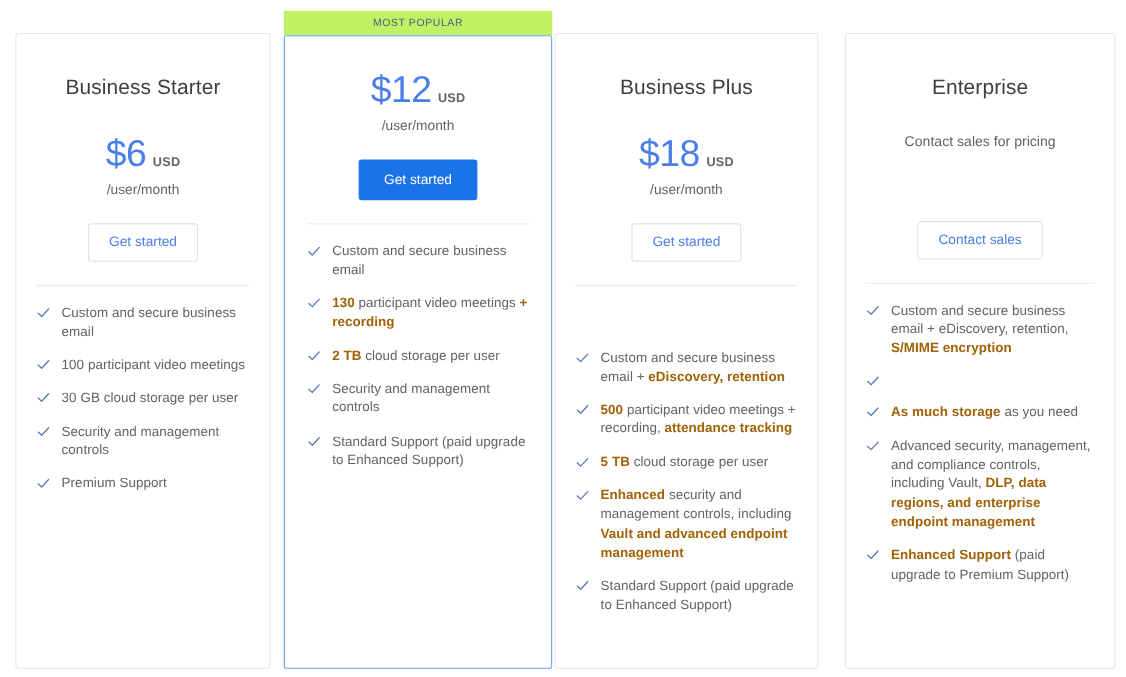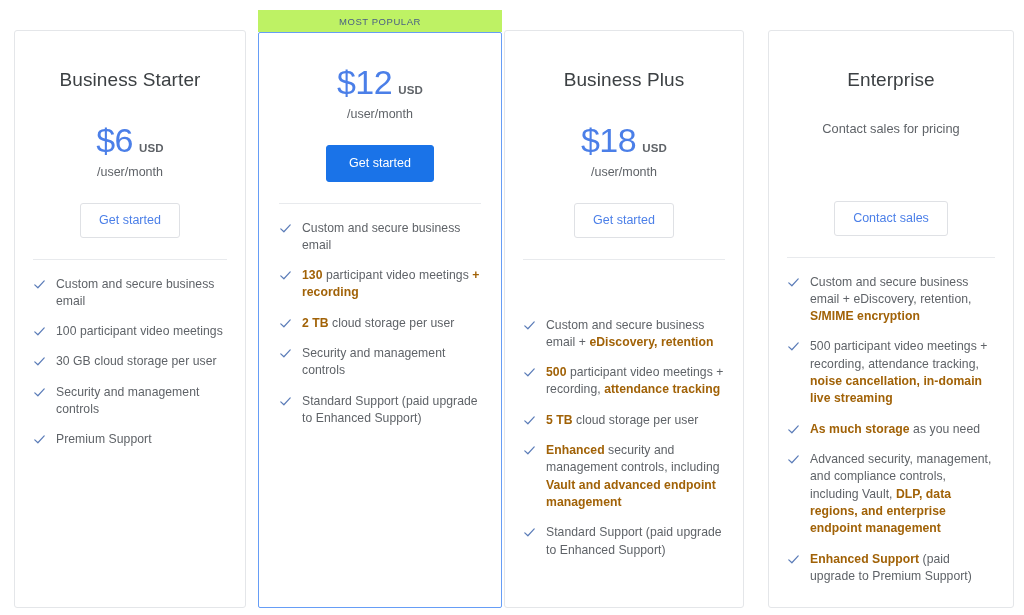--- a/index.html
+++ b/index.html
@@ -382,21 +382,20 @@
             </svg>
           </span>
           <span class="feature-text"><span>Custom and secure business email + eDiscovery, retention, </span><b>S/MIME encryption</b></span>
         </li>
         <li class="feature-item">
           <span class="check-icon">
             <svg viewBox="0 0 16 16" width="13" height="13" aria-hidden="true">
               <path d="M2.2 8.4 L6 12 L13.8 3.6" fill="none" stroke="#5b7cb8" stroke-width="1.5" stroke-linecap="round" stroke-linejoin="round"></path>
             </svg>
           </span>
-          <span class="feature-text"><span>500 participant video meetings + recording, attendance tracking, </span><b>noise cancellation, in-domain live streaming</b></span>
         </li>
         <li class="feature-item">
           <span class="check-icon">
             <svg viewBox="0 0 16 16" width="13" height="13" aria-hidden="true">
               <path d="M2.2 8.4 L6 12 L13.8 3.6" fill="none" stroke="#5b7cb8" stroke-width="1.5" stroke-linecap="round" stroke-linejoin="round"></path>
             </svg>
           </span>
           <span class="feature-text"><b>As much storage </b><span>as you need</span></span>
         </li>
         <li class="feature-item">

